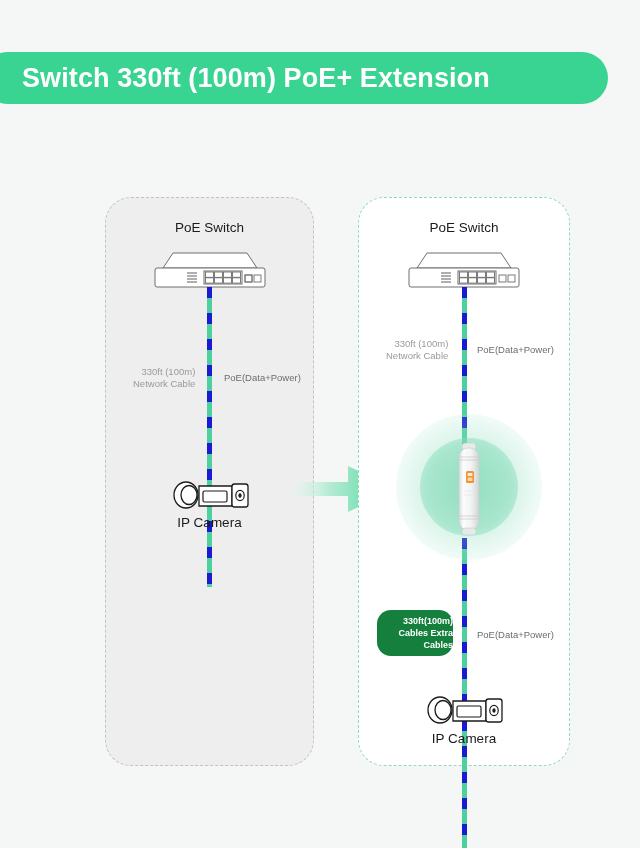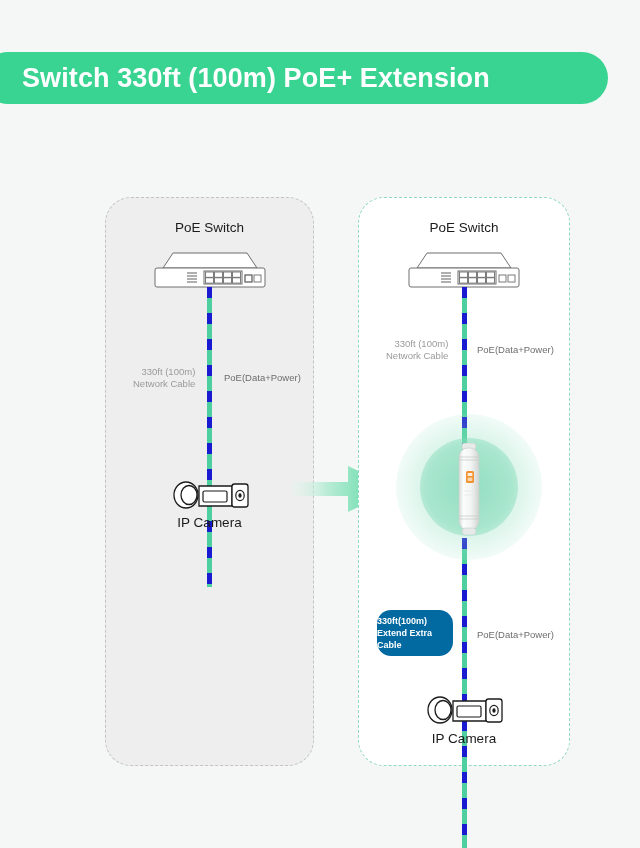--- a/index.html
+++ b/index.html
@@ -160,25 +160,25 @@
     height: 92px;
   }
 
   
   .orange-badge {
     position: absolute;
     left: 377px;
     top: 610px;
     width: 76px;
     height: 46px;
-    background: #0369a1;
+    background: #15803d;
     border-radius: 14px;
     display: flex;
     flex-direction: column;
-    align-items: flex-start;
+    align-items: flex-end;
     justify-content: center;
     line-height: 12px;
   }
   .orange-badge span {
     color: #ffffff;
     font-size: 9px;
     font-weight: bold;
     text-align: center;
     white-space: nowrap;
   }
@@ -341,15 +341,15 @@
     <g stroke="#dfe3e1" stroke-width="0.6">
       <line x1="11" y1="48" x2="20" y2="48"></line>
       <line x1="11" y1="52" x2="20" y2="52"></line>
     </g>
     <rect x="9" y="85" width="14" height="7" rx="3" fill="#e6eae8" stroke="#c6ccc9" stroke-width="0.6"></rect>
   </svg>
 </div>
 
 <div class="orange-badge">
   <span>330ft(100m)</span>
-  <span>Extend Extra</span>
-  <span>Cable</span>
+  <span>Cables Extra</span>
+  <span>Cables</span>
 </div>
 
 </body></html>

